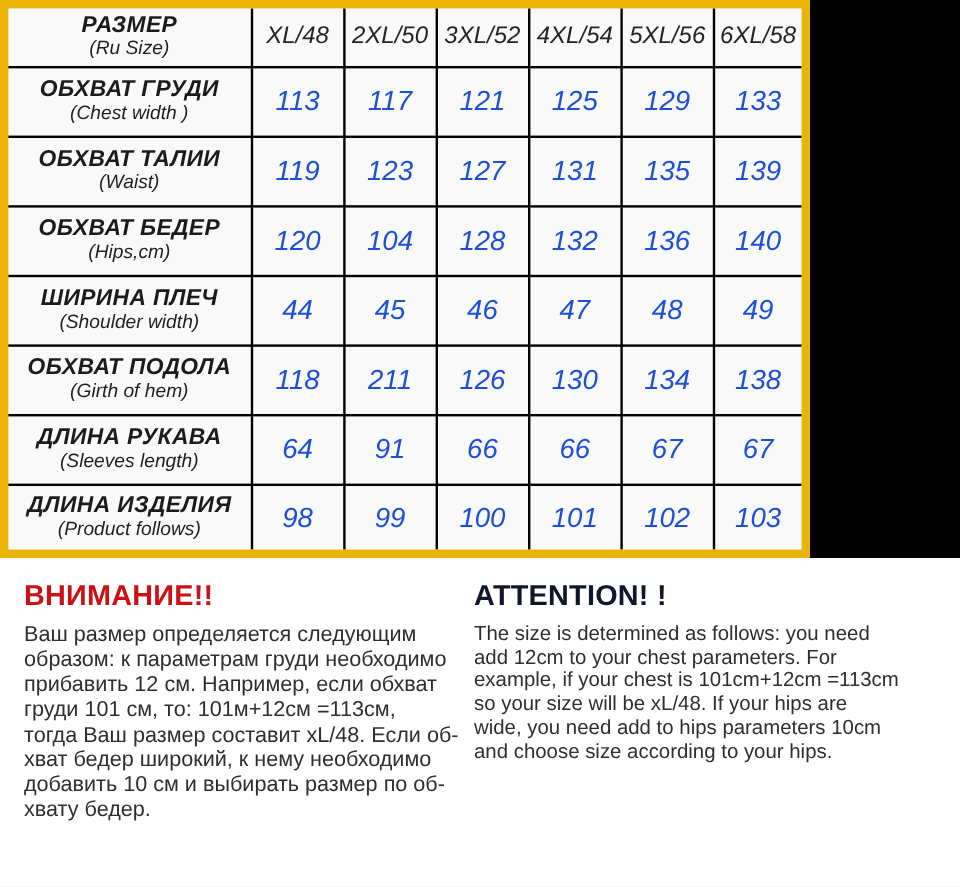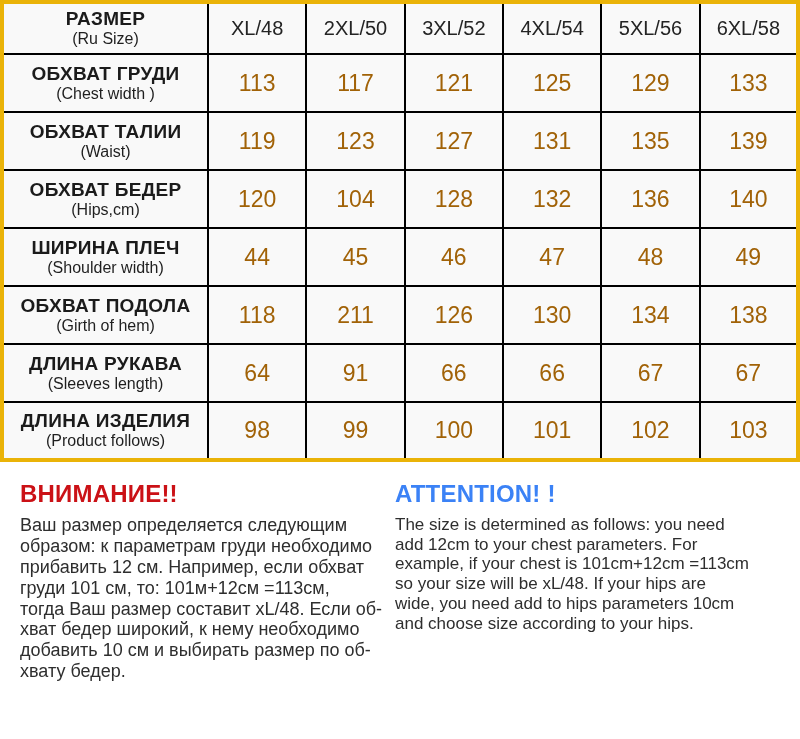--- a/index.html
+++ b/index.html
@@ -9,24 +9,25 @@
     font-family: "Liberation Sans", "DejaVu Sans", sans-serif;
   }
   body { height: 739px; overflow: hidden; }
 
   
   .table-frame {
     width: 800px;
     background: #000;
   }
   table.size-table {
-    width: 800px;
+    width: 675px;
     table-layout: fixed;
     border-collapse: collapse;
-    border: 4px solid #eab308;
+    border: 7px solid #eab308;
+    font-style: italic;
   }
   table.size-table col.col-label { width: 206px; }
   table.size-table th,
   table.size-table td {
     border: 2px solid #000000;
     background: #f9f9f9;
     text-align: center;
     vertical-align: middle;
     padding: 2px 4px;
   }
@@ -49,21 +50,21 @@
     line-height: 1.15;
   }
   th.size-cell {
     font-size: 20px;
     font-weight: normal;
     color: #242424;
   }
   td.value-cell {
     font-size: 23px;
     font-weight: normal;
-    color: #a16207;
+    color: #1d4ed8;
   }
 
   
   .notes {
     display: flex;
     padding: 8px 5px 0 20px;
   }
   .note { }
   .note-ru { width: 375px; flex: none; }
   .note-en { width: 380px; flex: none; }
@@ -197,21 +198,21 @@
     <p>Ваш размер определяется следующим
 образом: к параметрам груди необходимо
 прибавить 12 см. Например, если обхват
 груди 101 см, то: 101м+12см =113см,
 тогда Ваш размер составит xL/48. Если об-
 хват бедер широкий, к нему необходимо
 добавить 10 см и выбирать размер по об-
 хвату бедер.</p>
   </div>
   <div class="note note-en">
-    <h2 style="color: #3b82f6;">ATTENTION! !</h2>
+    <h2 style="color: #0f172a;">ATTENTION! !</h2>
     <p>The size is determined as follows: you need
 add 12cm to your chest parameters. For
 example, if your chest is 101cm+12cm =113cm
 so your size will be xL/48. If your hips are
 wide, you need add to hips parameters 10cm
 and choose size according to your hips.</p>
   </div>
 </div>
 
 </body></html>

